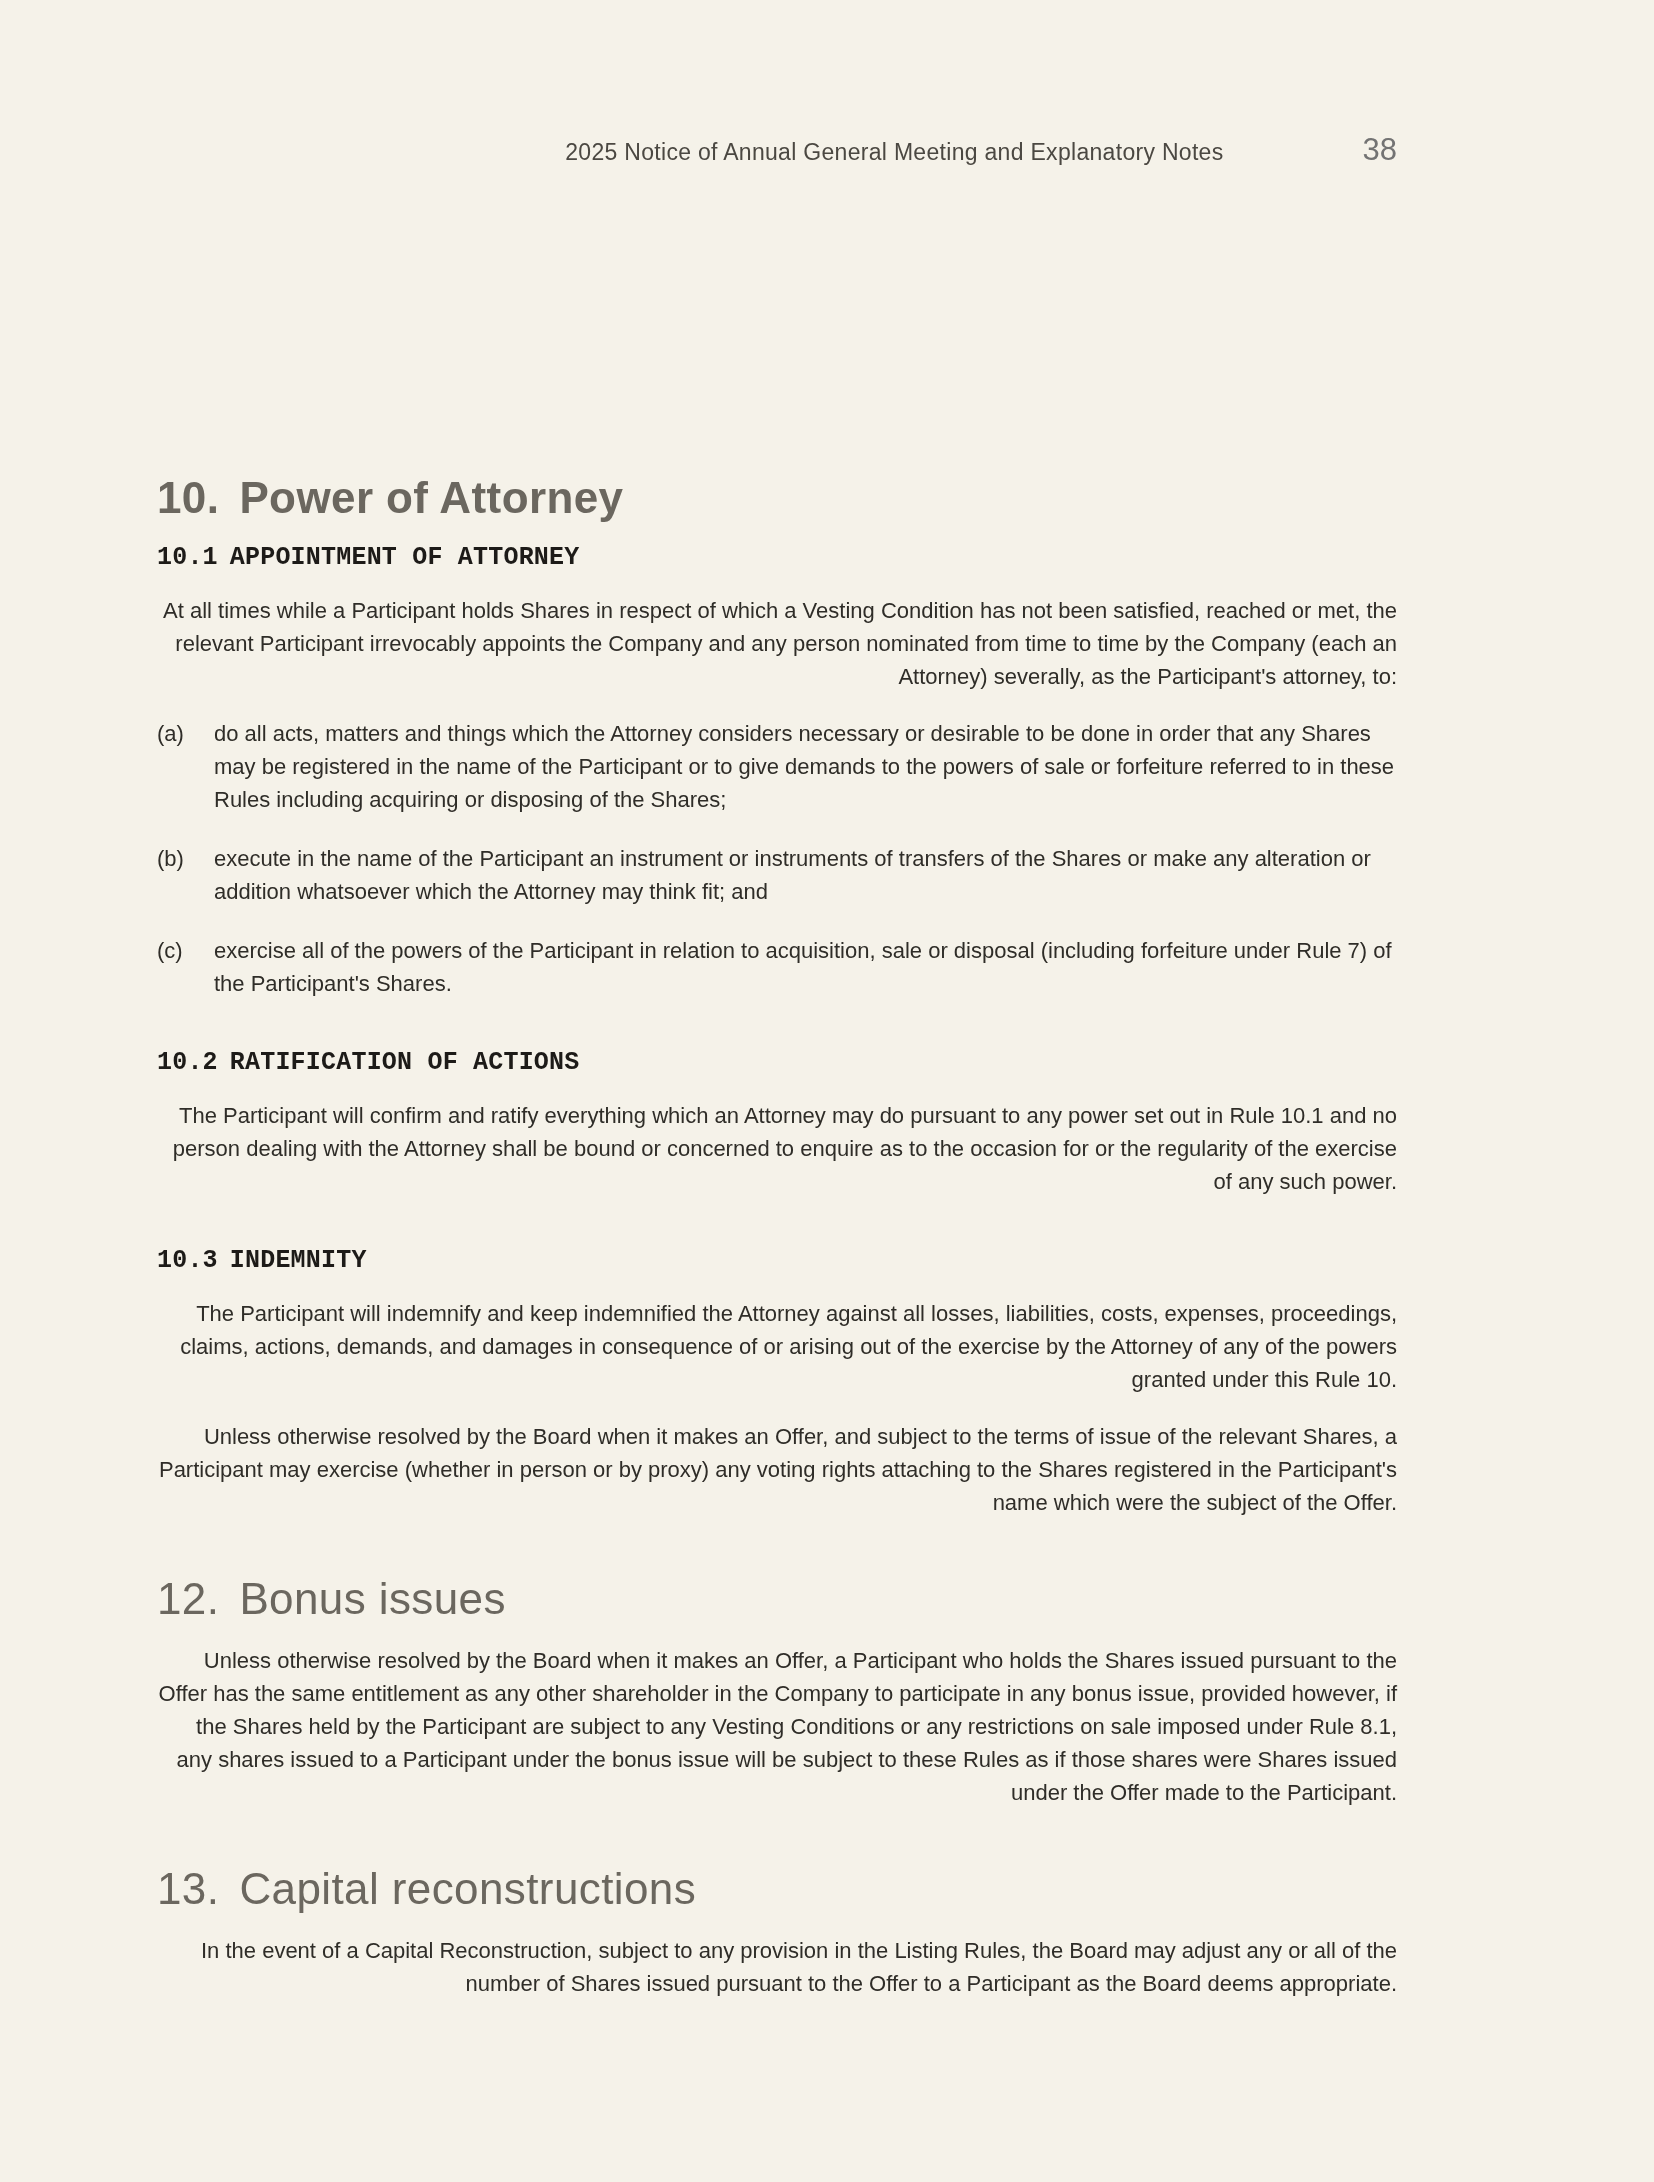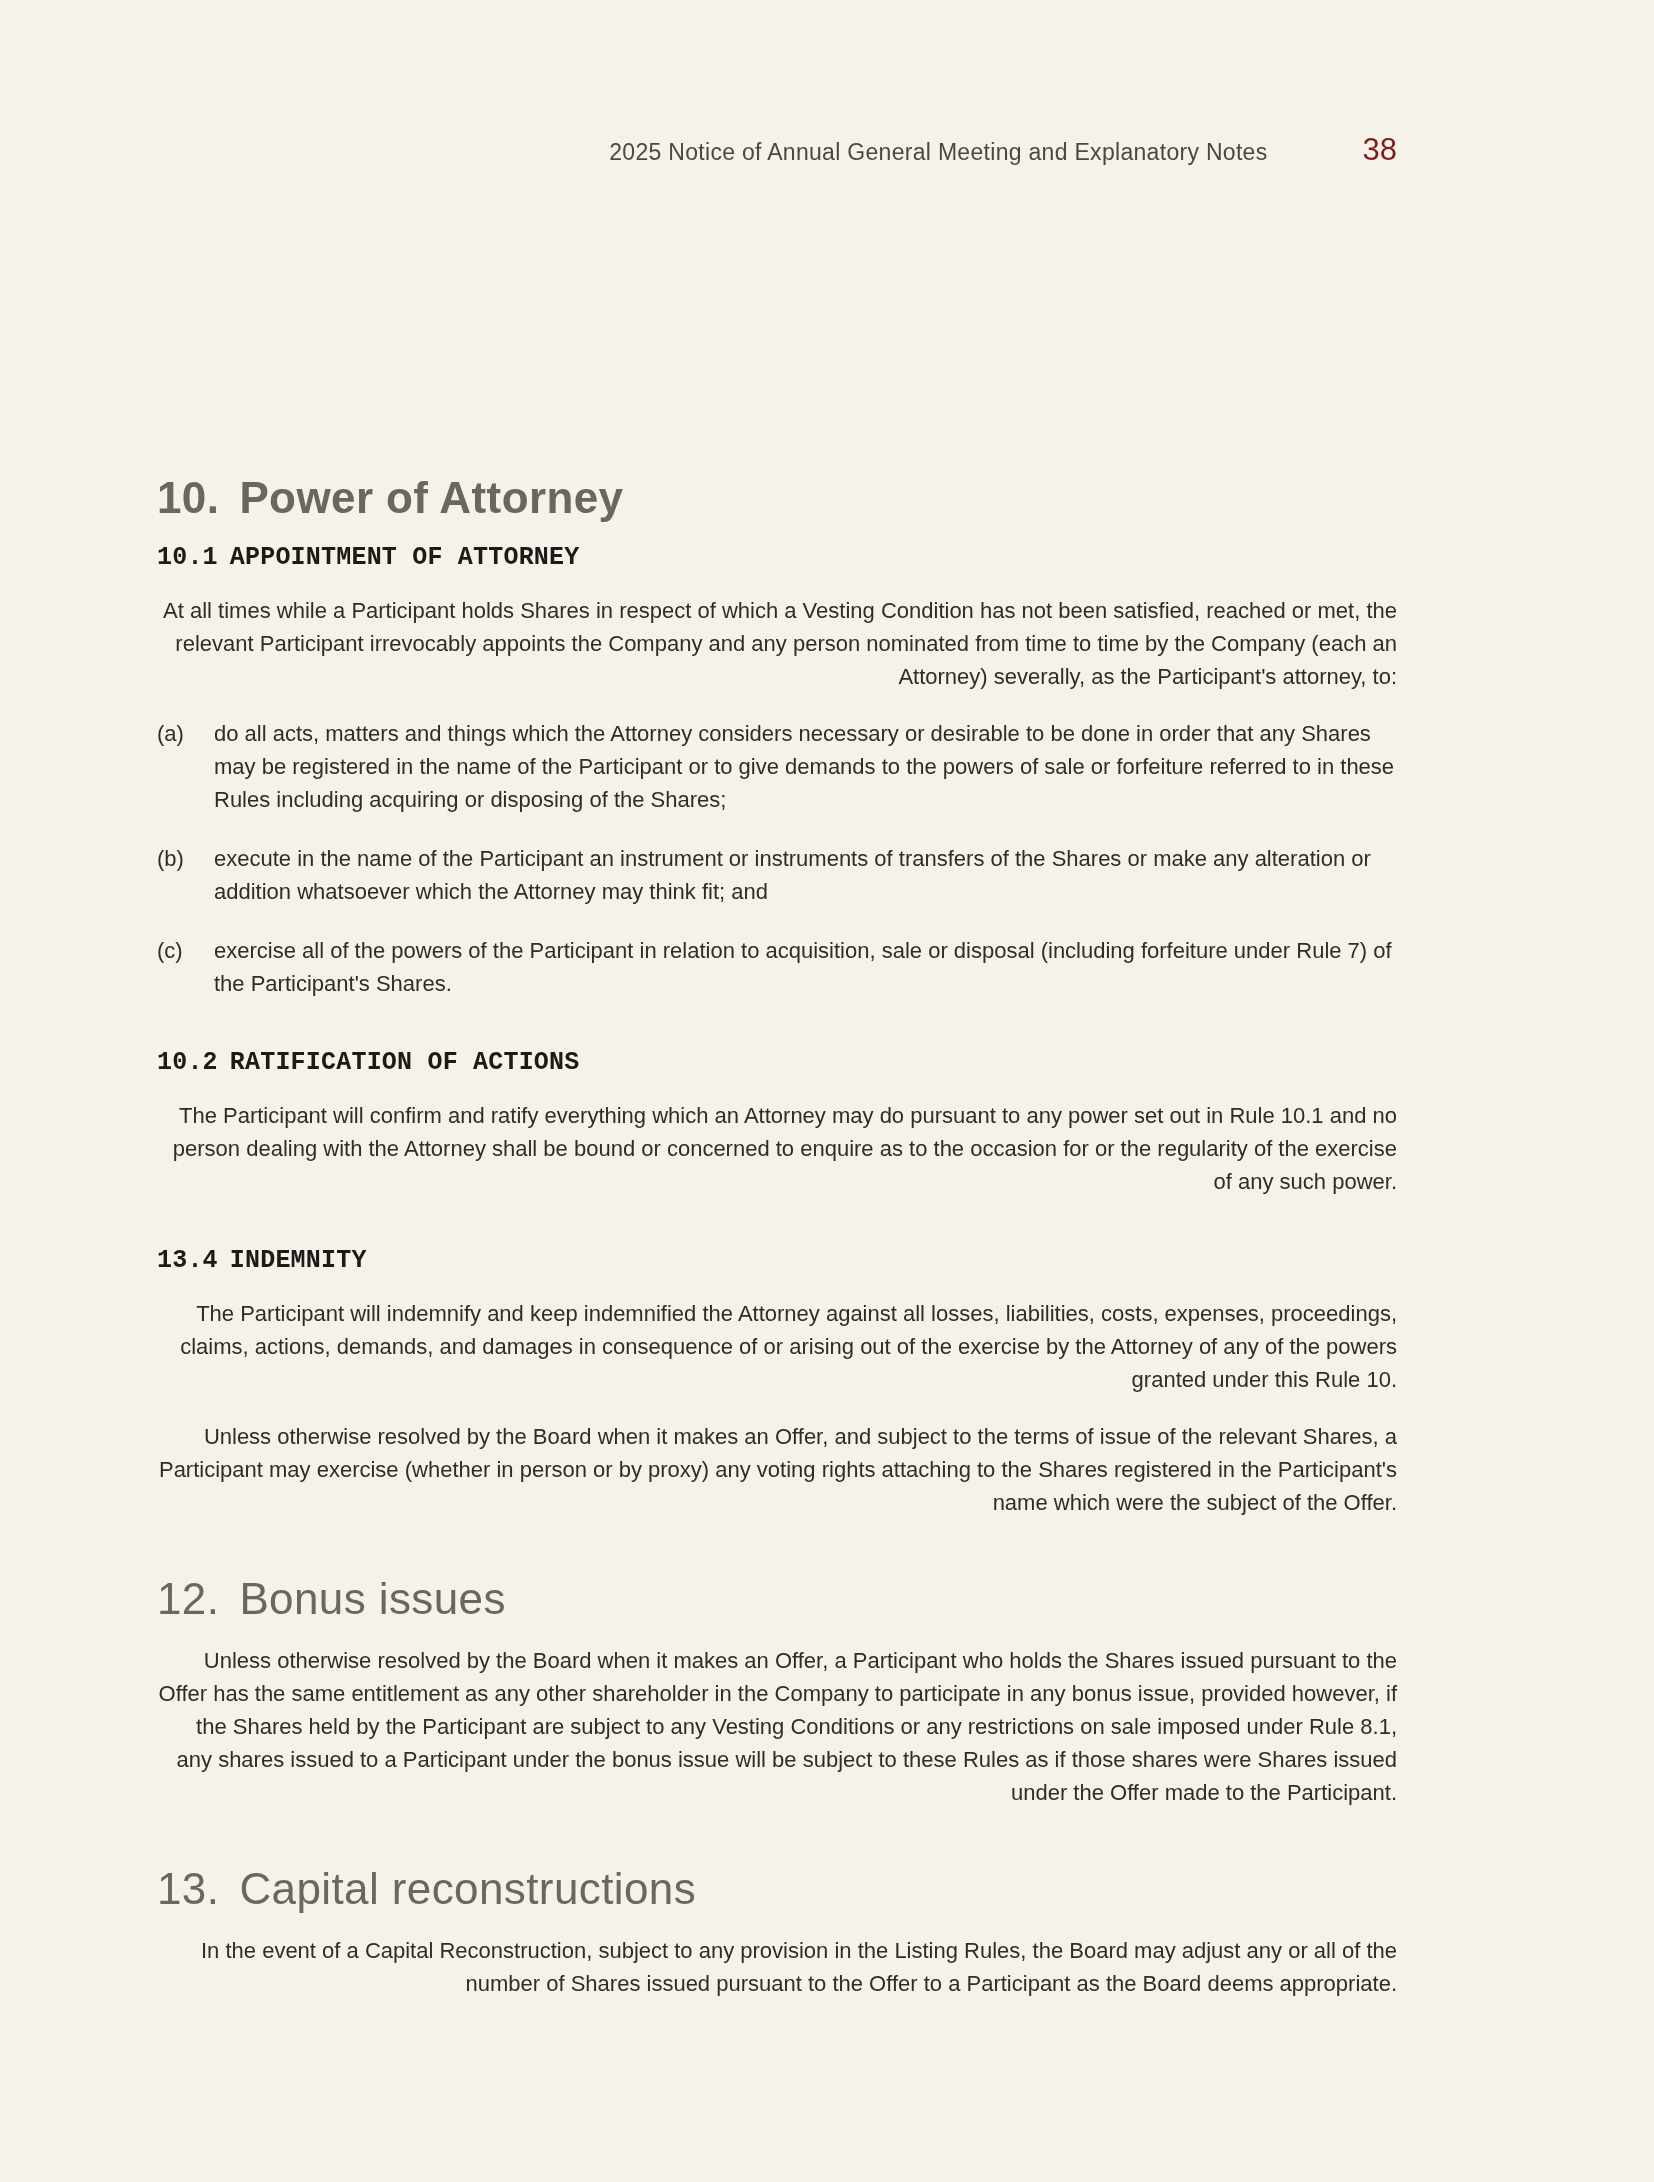--- a/index.html
+++ b/index.html
@@ -26,21 +26,22 @@
     align-items: baseline;
     gap: 95px;
   }
   .header-title {
     font-size: 23px;
     color: #4b4842;
     letter-spacing: 0.3px;
   }
   .page-number {
     font-size: 31px;
-    color: #7f1d1d;
+    color: #737373;
+    margin-left: 44px;
   }
   .section-title {
     font-size: 44px;
     font-weight: 400;
     color: #6b675f;
     letter-spacing: 0.4px;
     margin: 55px 0 20px 0;
   }
   .section-title .sec-num {
     margin-right: 20px;
@@ -121,21 +122,21 @@
           <span class="clause-text">exercise all of the powers of the Participant in relation to acquisition, sale or disposal (including forfeiture under Rule 7) of the Participant's Shares.</span>
         </div>
       </div>
 
       <h2 class="sub-heading">
         <span class="sub-num">10.2</span><span>RATIFICATION OF ACTIONS</span>
       </h2>
       <p class="body-text">The Participant will confirm and ratify everything which an Attorney may do pursuant to any power set out in Rule 10.1 and no person dealing with the Attorney shall be bound or concerned to enquire as to the occasion for or the regularity of the exercise of any such power.</p>
 
       <h2 class="sub-heading">
-        <span class="sub-num">13.4</span><span>INDEMNITY</span>
+        <span class="sub-num">10.3</span><span>INDEMNITY</span>
       </h2>
       <p class="body-text">The Participant will indemnify and keep indemnified the Attorney against all losses, liabilities, costs, expenses, proceedings, claims, actions, demands, and damages in consequence of or arising out of the exercise by the Attorney of any of the powers granted under this Rule 10.</p>
     </section>
 
     <section>
       <p class="body-text">Unless otherwise resolved by the Board when it makes an Offer, and subject to the terms of issue of the relevant Shares, a Participant may exercise (whether in person or by proxy) any voting rights attaching to the Shares registered in the Participant's name which were the subject of the Offer.</p>
     </section>
 
     <section>
       <h1 class="section-title">

